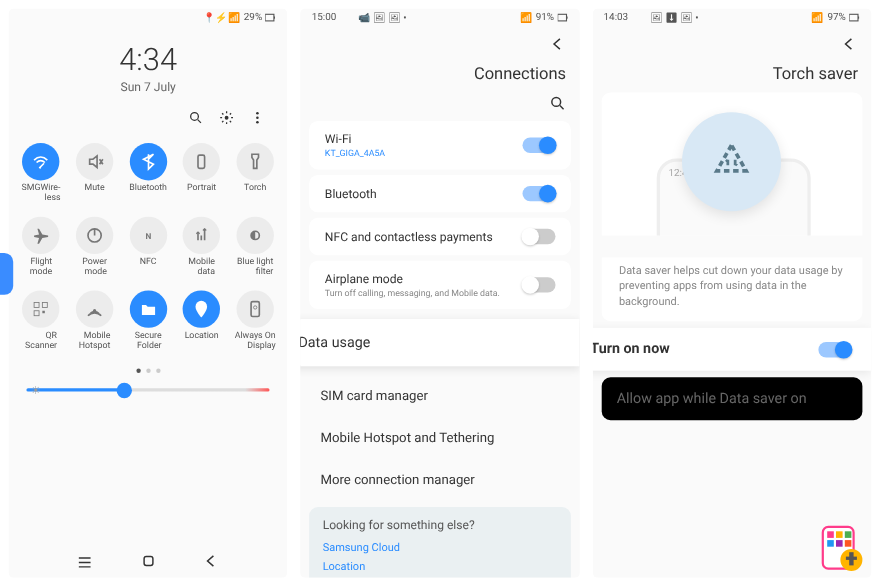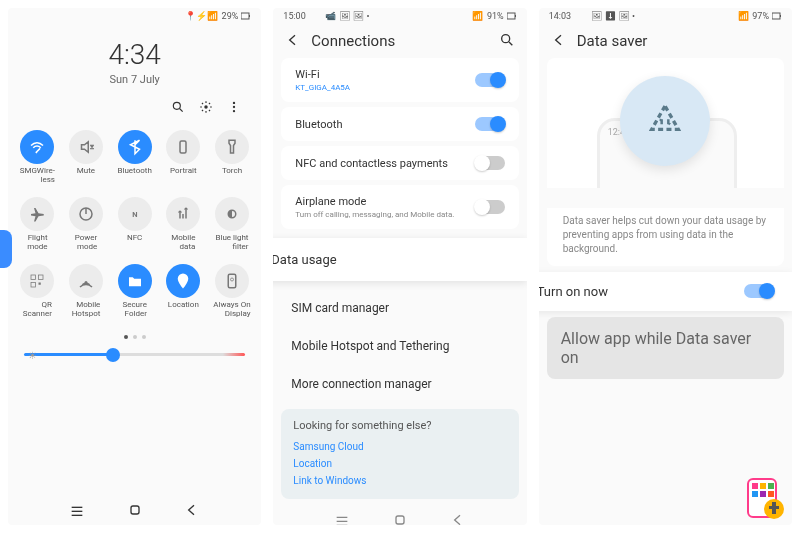--- a/index.html
+++ b/index.html
@@ -24,21 +24,21 @@
   .dots { display: flex; justify-content: center; gap: 5px; padding: 8px 0; }
   .dot { width: 4px; height: 4px; border-radius: 50%; background: #ccc; }
   .dot.a { background: #555; }
   .bright { padding: 6px 16px 10px; position: relative; }
   .bright-track { height: 3px; background: linear-gradient(to right, #2a8cff 40%, #ddd 40%, #ddd 90%, #f55 100%); border-radius: 2px; position: relative; }
   .bright-thumb { position: absolute; left: 40%; top: 50%; transform: translate(-50%,-50%); width: 14px; height: 14px; border-radius: 50%; background: #2a8cff; }
   .bright-sun { position: absolute; left: 4px; top: 50%; transform: translateY(-50%); font-size: 10px; color: #999; }
   .edge-tab { position: absolute; left: 0; top: 230px; width: 12px; height: 38px; background: #3a8cff; border-radius: 0 8px 8px 0; z-index: 3; }
 
   
-  .header { display: flex; align-items: flex-start; padding: 8px 12px; gap: 10px; }
+  .header { display: flex; align-items: flex-end; padding: 8px 12px; gap: 10px; flex-direction: column; }
   .header .title { font-size: 15px; flex: 1; }
   .row { display: flex; align-items: center; padding: 10px 14px; background: #fff; margin: 0 8px 5px; border-radius: 8px; }
   .row .lbl { flex: 1; }
   .row .lbl .sub { font-size: 8px; color: #888; margin-top: 2px; }
   .row .lbl .sub.link { color: #2a8cff; }
   .toggle { width: 30px; height: 14px; border-radius: 7px; background: #ccc; position: relative; }
   .toggle::after { content: ''; position: absolute; width: 16px; height: 16px; border-radius: 50%; background: #fff; top: -1px; left: -1px; box-shadow: 0 1px 2px rgba(0,0,0,.2); }
   .toggle.on { background: #9cc8ff; }
   .toggle.on::after { left: auto; right: -1px; background: #2a8cff; }
   .highlight-row { background: #fff; padding: 14px 18px; margin: 4px 0 8px; font-size: 13px; box-shadow: 0 2px 8px rgba(0,0,0,.1); position: relative; z-index: 2; margin-left: -20px; width: calc(100% + 20px); }
@@ -46,23 +46,23 @@
   .footer-box { background: #eaf0f2; margin: 6px 8px; padding: 10px 12px; border-radius: 8px; font-size: 11px; }
   .footer-box .q { color: #555; margin-bottom: 6px; }
   .footer-box .lnk { color: #2a8cff; padding: 3px 0; font-size: 10px; }
 
   
   .illus { display: flex; justify-content: center; padding: 18px 0 6px; position: relative; }
   .illus-circle { width: 90px; height: 90px; border-radius: 50%; background: #d8e8f5; display: flex; align-items: center; justify-content: center; box-shadow: 0 4px 12px rgba(0,0,0,.1); position: relative; z-index: 2; }
   .illus-phone { position: absolute; left: 50px; top: 60px; width: 140px; height: 110px; border: 3px solid #eee; border-radius: 18px 18px 0 0; background: #fafafa; }
   .illus-phone .pt { position: absolute; top: 6px; left: 8px; font-size: 9px; color: #aaa; }
   .desc { font-size: 10px; color: #888; padding: 6px 16px 10px; line-height: 1.4; background: #fff; margin: 20px 8px 6px; border-radius: 0 0 8px 8px; }
-  .turn-row { background: #fff; margin: 0 0 6px -20px; width: calc(100% + 20px); padding: 12px 18px; display: flex; align-items: flex-start; font-size: 13px; box-shadow: 0 2px 8px rgba(0,0,0,.08); }
+  .turn-row { background: #fff; margin: 0 0 6px -20px; width: calc(100% + 20px); padding: 12px 18px; display: flex; align-items: center; font-size: 13px; box-shadow: 0 2px 8px rgba(0,0,0,.08); font-weight: bold; }
   .turn-row .lbl { flex: 1; }
-  .allow-row { background: #e5e5e5; margin: 0 8px; padding: 12px 14px; border-radius: 8px; font-size: 16px; color: #666; }
+  .allow-row { background: #000000; margin: 0 8px; padding: 12px 14px; border-radius: 8px; font-size: 13px; color: #666; }
 
   .watermark { position: absolute; right: 10px; bottom: 10px; width: 48px; height: 48px; z-index: 5; }
 
   svg { display: block; }
 </style>
 </head>
 <body>
 
 <div class="edge-tab"></div>
 
@@ -333,21 +333,21 @@
     <span>97%</span>
     <svg width="10" height="10">
         <rect x="0" y="2" width="8" height="6" stroke="#555" fill="none"></rect>
         <rect x="8" y="4" width="1" height="2" fill="#555"></rect>
       </svg>
   </div>
   <div class="header">
     <svg width="16" height="16" viewBox="0 0 24 24">
         <path d="M15 5l-8 7 8 7" stroke="#333" fill="none" stroke-width="2"></path>
       </svg>
-    <div class="title">Data saver</div>
+    <div class="title">Torch saver</div>
   </div>
   <div style="position:relative; margin:0 8px; background:#fff; border-radius:8px 8px 0 0; overflow:hidden; height:130px;">
     <div class="illus">
       <div class="illus-phone">
           <span class="pt">12:45</span>
         </div>
       <div class="illus-circle">
         <svg width="40" height="40" viewBox="0 0 24 24">
             <path d="M12 3l-8 14h16z" stroke="#5a7a8a" fill="none" stroke-width="2" stroke-dasharray="3 2"></path>
             <path d="M10 11v3M14 14v-3M10 11l-1 1M14 14l1-1" stroke="#5a7a8a" stroke-width="1.5"></path>

